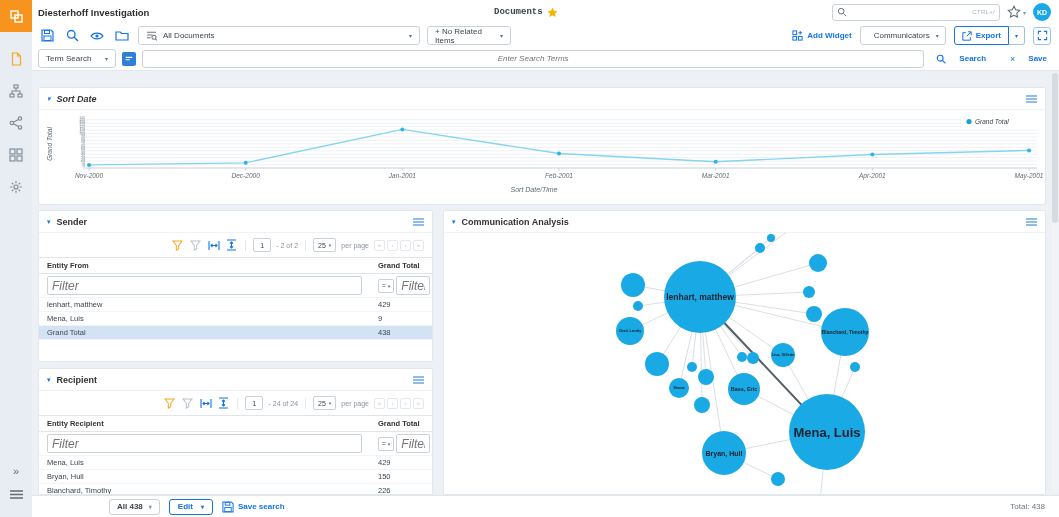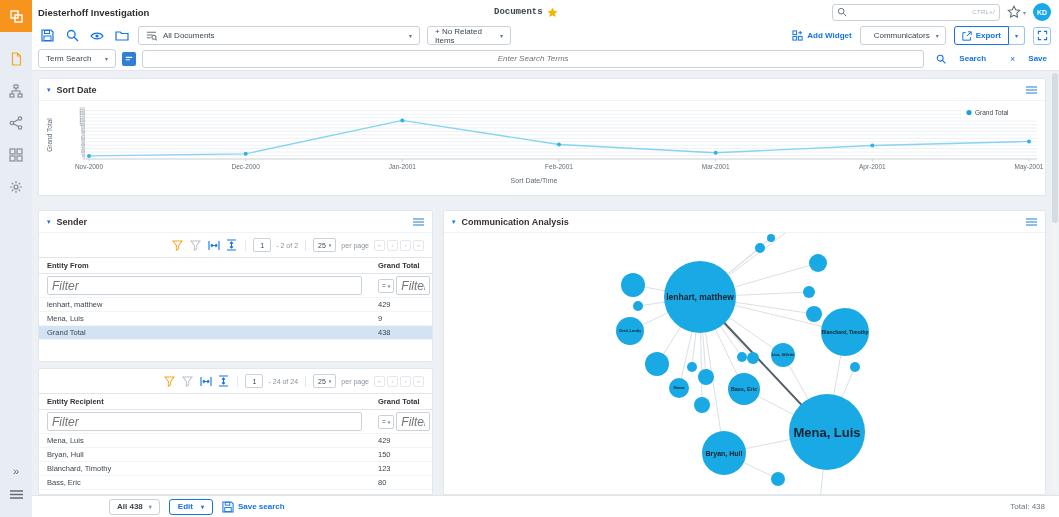--- a/index.html
+++ b/index.html
@@ -46,21 +46,21 @@
   #clear-x { font-size:9px; font-weight:400; }
 
   
   #content { position:absolute; left:32px; top:71px; width:1027px; height:424px; background:#edf1f5; }
   .panel { position:absolute; background:#fff; border:1px solid #e2e7ec; border-radius:2px; overflow:hidden; }
   .panel-h { height:22px; display:flex; align-items:center; gap:6px; padding:0 8px; border-bottom:1px solid #f0f3f6; }
   .panel-h .col-caret { color:#1473e6; font-size:7px; cursor:pointer; }
   .panel-title { font-size:9px; font-weight:700; color:#333; }
   .burger { margin-left:auto; cursor:pointer; display:flex; }
 
-  #sort-panel { left:6px; top:7px; width:1008px; height:118px; }
+  #sort-panel { left:6px; top:16px; width:1008px; height:118px;font-style:italic; }
   #sender-panel { left:6px; top:139px; width:395px; height:152px; }
   #recipient-panel { left:6px; top:297px; width:395px; height:127px; }
   #comm-panel { left:411px; top:139px; width:603px; height:285px; }
 
   .ptoolbar { height:24px; display:flex; align-items:center; justify-content:flex-end; gap:5px; padding:0 8px; font-size:7px; color:#8a949e; }
   .ptb-ic { width:13px; height:13px; display:flex; align-items:center; justify-content:center; cursor:pointer; }
   .vsep { width:1px; height:11px; background:#e3e7eb; margin:0 2px; }
   .pagebox { width:18px; height:14px; border:1px solid #c9d2da; border-radius:2px; display:flex; align-items:center; justify-content:center; font-size:7px; color:#3c4650; cursor:text; }
   .selbox { height:14px; border:1px solid #c9d2da; border-radius:2px; display:flex; align-items:center; gap:3px; padding:0 4px; font-size:7px; color:#3c4650; cursor:pointer; }
   .selbox .caret { font-size:5px; color:#6b7680; }
@@ -452,20 +452,31 @@
             </tr>
             <tr class="total-row">
               <td>Grand Total</td>
               <td class="num">438</td>
             </tr>
           </tbody>
       </table>
     </section>
 
     <section class="panel" id="recipient-panel">
+      <div class="panel-h">
+        <span class="col-caret">▾</span>
+        <span class="panel-title">Recipient</span>
+        <span class="burger">
+          <svg width="11" height="8" viewBox="0 0 11 8">
+              <g stroke="#6aa9de" stroke-width="1.4">
+                <path d="M0 1h11M0 4h11M0 7h11"></path>
+              </g>
+            </svg>
+        </span>
+      </div>
       <div class="ptoolbar">
         <span class="ptb-ic">
             <svg width="11" height="11" viewBox="0 0 12 12">
               <path d="M1 1h10L7.3 5.8v3.7l-2.6 1.6V5.8z" fill="none" stroke="#f5a623" stroke-width="1.1"></path>
             </svg>
           </span>
         <span class="ptb-ic">
             <svg width="11" height="11" viewBox="0 0 12 12">
               <path d="M1 1h10L7.3 5.8v3.7l-2.6 1.6V5.8z" fill="none" stroke="#b9c1c9" stroke-width="1.1"></path>
             </svg>
@@ -521,21 +532,21 @@
             <tr>
               <td>Mena, Luis</td>
               <td class="num">429</td>
             </tr>
             <tr>
               <td>Bryan, Hull</td>
               <td class="num">150</td>
             </tr>
             <tr>
               <td>Blanchard, Timothy</td>
-              <td class="num">123</td>
+              <td class="num">226</td>
             </tr>
             <tr>
               <td>Bass, Eric</td>
               <td class="num">80</td>
             </tr>
           </tbody>
       </table>
     </section>
 
     <section class="panel" id="comm-panel">

